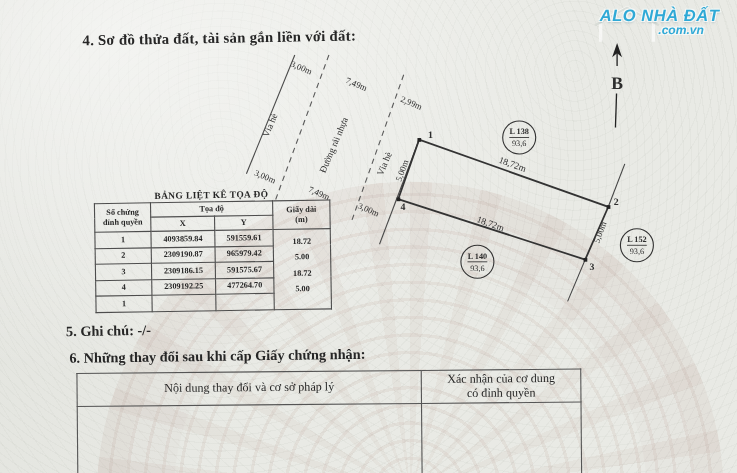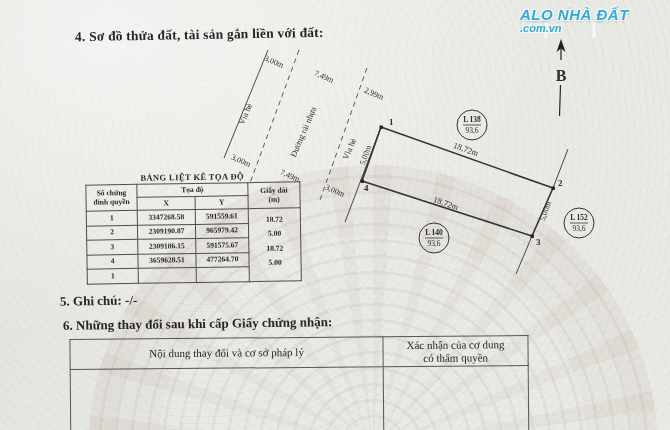--- a/index.html
+++ b/index.html
@@ -22,25 +22,25 @@
     box-shadow: inset 0 0 0 26px rgba(158,112,98,0.05), inset 0 0 0 70px rgba(158,112,98,0.04);
     opacity:.85;
   }
   .h4{
     position:absolute;left:75px;top:27px;font-size:13.5px;font-weight:bold;
     transform:rotate(-1deg);letter-spacing:.2px;white-space:nowrap;
   }
   .s5{position:absolute;left:60px;top:293px;font-size:13px;font-weight:bold;transform:rotate(-1deg);}
   .s6{position:absolute;left:63px;top:316px;font-size:13px;font-weight:bold;transform:rotate(-0.8deg);}
   
-  .logo{position:absolute;right:0;top:6px;width:150px;text-align:left;
+  .logo{position:absolute;right:16px;top:6px;width:150px;text-align:right;
         font-family:"Liberation Sans", sans-serif;font-style:italic;font-weight:bold;}
   .logo .l1{font-size:15px;color:#2fa9d6;letter-spacing:.5px;
         text-shadow:-1px -1px 0 #f4f7f6,1px -1px 0 #f4f7f6,-1px 1px 0 #f4f7f6,1px 1px 0 #f4f7f6,0 2px 2px rgba(120,150,160,.5);}
-  .logo .l2{font-size:11px;color:#2fa9d6;margin-top:-1px;margin-right:0;
+  .logo .l2{font-size:11px;color:#2fa9d6;margin-top:-1px;margin-right:14px;
         text-shadow:-1px -1px 0 #f4f7f6,1px -1px 0 #f4f7f6,-1px 1px 0 #f4f7f6,1px 1px 0 #f4f7f6;}
   .house{position:absolute;right:60px;top:4px;opacity:.7;}
   
   .coordwrap{position:absolute;left:86px;top:172px;width:214px;transform:rotate(-0.9deg);}
   .coordtitle{text-align:center;font-size:8.5px;font-weight:bold;letter-spacing:.4px;margin-bottom:1px;}
   table.coord{border-collapse:collapse;table-layout:fixed;width:214px;font-size:7.5px;font-weight:bold;}
   table.coord td,table.coord th{border:1px solid #4d4d4d;text-align:center;padding:0;line-height:1.1;}
   table.coord .hrow1 th{height:12px;}
   table.coord .hrow2 th{height:12px;}
   table.coord tbody td{height:13.6px;}
@@ -156,42 +156,42 @@
           </th>
         </tr>
         <tr class="hrow2">
           <th>X</th>
           <th>Y</th>
         </tr>
       </thead>
       <tbody>
         <tr>
           <td>1</td>
-          <td>3347268.58</td>
+          <td>4093859.84</td>
           <td>591559.61</td>
           <td class="lencell" rowspan="5">
             <div style="top:7px">18.72</div>
             <div style="top:21px">5.00</div>
             <div style="top:36px">18.72</div>
             <div style="top:50px">5.00</div>
           </td>
         </tr>
         <tr>
           <td>2</td>
           <td>2309190.87</td>
           <td>965979.42</td>
         </tr>
         <tr>
           <td>3</td>
           <td>2309186.15</td>
           <td>591575.67</td>
         </tr>
         <tr>
           <td>4</td>
-          <td>3659628.51</td>
+          <td>2309192.25</td>
           <td>477264.70</td>
         </tr>
         <tr>
           <td>1</td>
           <td></td>
           <td></td>
         </tr>
       </tbody>
     </table>
   </div>
@@ -203,21 +203,21 @@
     <table class="changes">
       <colgroup>
           <col style="width:313px">
           <col style="width:145px">
         </colgroup>
       <thead>
         <tr>
           <th>Nội dung thay đổi và cơ sở pháp lý</th>
           <th>
             <span>Xác nhận của cơ dung</span><br>
-            <span>có thẩm quyền</span>
+            <span>có đỉnh quyền</span>
           </th>
         </tr>
       </thead>
       <tbody>
         <tr>
             <td></td>
             <td></td>
           </tr>
       </tbody>
     </table>

